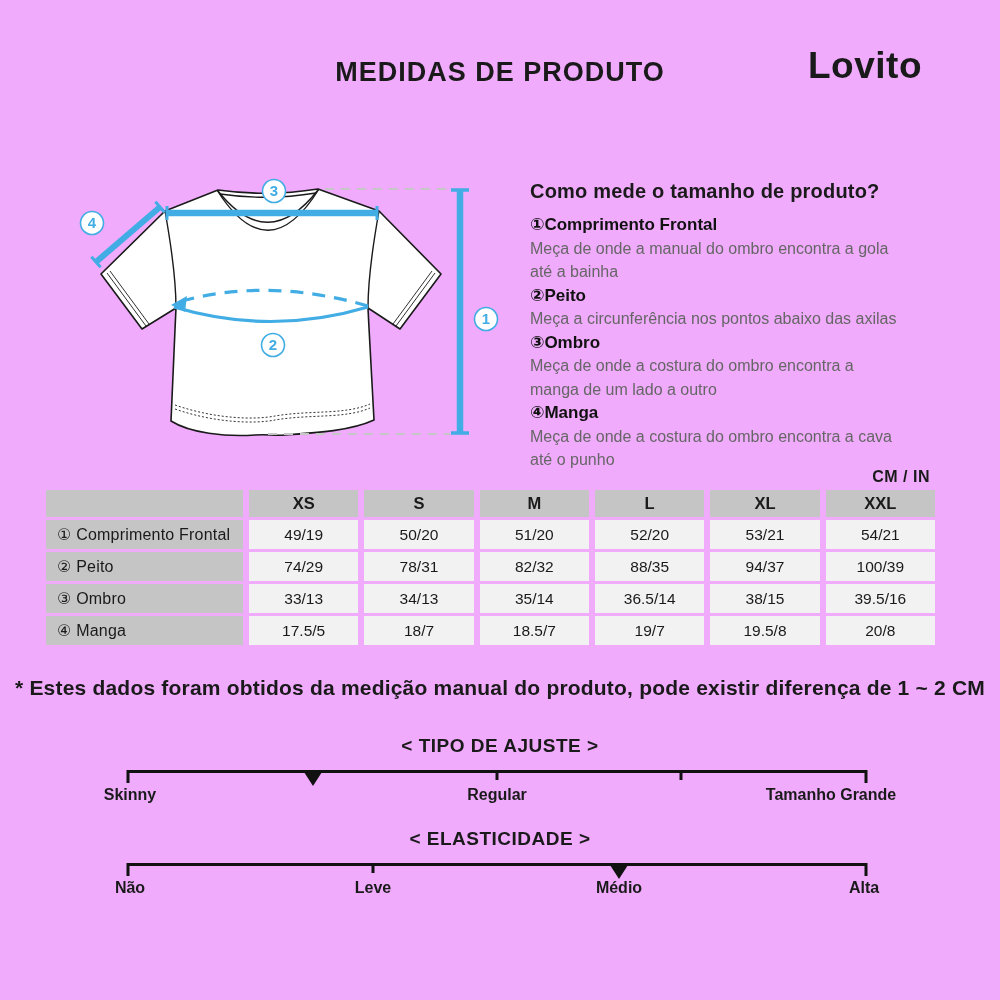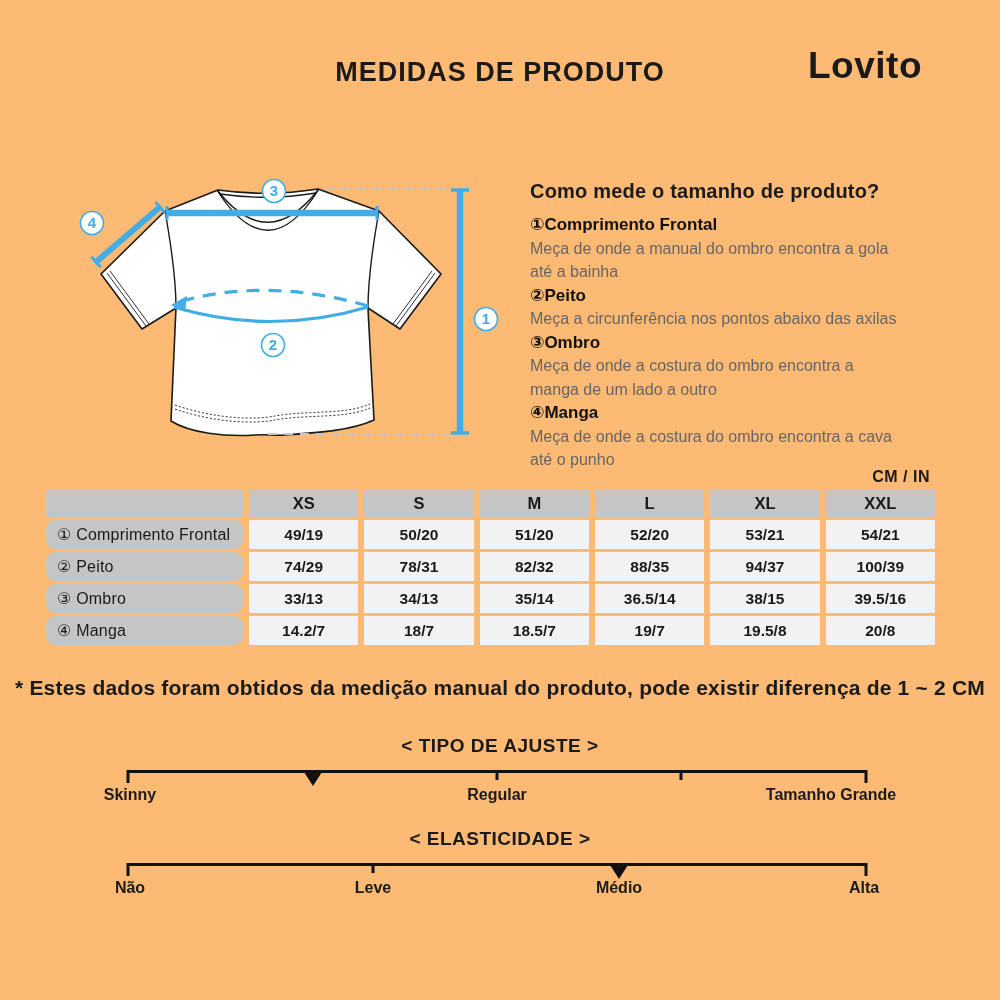--- a/index.html
+++ b/index.html
@@ -1,18 +1,18 @@
 <!DOCTYPE html>
 <html><head>
 <meta charset="utf-8">
 <style>
   * { margin:0; padding:0; box-sizing:border-box; }
   html,body { width:1000px; height:1000px; background:#fff; color:#1a1a1a;
               font-family:"Liberation Sans","DejaVu Sans",sans-serif; }
-  .page { position:relative; width:1000px; height:1000px; overflow:hidden; background:#fdba74; }
+  .page { position:relative; width:1000px; height:1000px; overflow:hidden; background:#f0abfc; }
 
   .title { position:absolute; top:57px; left:0; right:0; text-align:center;
            font-size:27px; font-weight:800; letter-spacing:1px; }
   .brand { position:absolute; top:45px; right:78px; font-size:37px; font-weight:800; letter-spacing:.5px;margin-left:12px; }
 
   .diagram-svg { position:absolute; left:40px; top:140px; }
 
   .guide { position:absolute; left:530px; top:160px; width:410px; }
   .guide h2 { font-size:20px; font-weight:800; margin-bottom:10px; letter-spacing:.2px;margin-top:20px; }
   .guide .glabel { font-size:17px; font-weight:700; line-height:23.5px; color:#111; }
@@ -20,22 +20,22 @@
 
   .units { position:absolute; top:468px; right:70px; font-size:16px; font-weight:800; letter-spacing:.5px; }
 
   .size-table { position:absolute; left:46px; top:490px; width:889px;
                 display:grid; grid-template-columns:197px repeat(6,1fr);
                 grid-template-rows:27px repeat(4,29px); gap:3px 6px; }
   .size-table .cell { display:flex; align-items:center; justify-content:center; }
   .size-table .th { background:#c5c5c5; font-weight:800; font-size:16.5px; }
   .size-table .corner { background:#c5c5c5; }
   .size-table .rowlabel { background:#c5c5c5; justify-content:flex-start;
-                          padding-left:11px; font-size:16px; letter-spacing:.2px;border-radius:9px; }
-  .size-table .val { background:#f2f2f2; font-weight:700; font-size:15.5px; }
+                          padding-left:11px; font-size:16px; letter-spacing:.2px; }
+  .size-table .val { background:#f2f2f2; font-weight:400; font-size:15.5px; }
 
   .footnote { position:absolute; top:676px; left:0; right:0; text-align:center;
               font-size:21px; font-weight:800; letter-spacing:.2px; }
 
   .scale-title { position:absolute; left:0; right:0; text-align:center;
                  font-size:19px; font-weight:800; letter-spacing:.5px; }
   .track { position:absolute; left:128px; width:738px; height:3px; background:#111; }
   .tick { position:absolute; top:0; width:3px; background:#111; transform:translateX(-50%); }
   .tick.end { height:13px; }
   .tick.mid { height:10px; }
@@ -151,21 +151,21 @@
 
     <div class="cell rowlabel">③ Ombro</div>
     <div class="cell val">33/13</div>
     <div class="cell val">34/13</div>
     <div class="cell val">35/14</div>
     <div class="cell val">36.5/14</div>
     <div class="cell val">38/15</div>
     <div class="cell val">39.5/16</div>
 
     <div class="cell rowlabel">④ Manga</div>
-    <div class="cell val">14.2/7</div>
+    <div class="cell val">17.5/5</div>
     <div class="cell val">18/7</div>
     <div class="cell val">18.5/7</div>
     <div class="cell val">19/7</div>
     <div class="cell val">19.5/8</div>
     <div class="cell val">20/8</div>
   </div>
 
   <div class="footnote">* Estes dados foram obtidos da medição manual do produto, pode existir diferença de 1 ~ 2 CM</div>
 
   <div class="scale-title" style="top:735px">&lt; TIPO DE AJUSTE &gt;</div>

